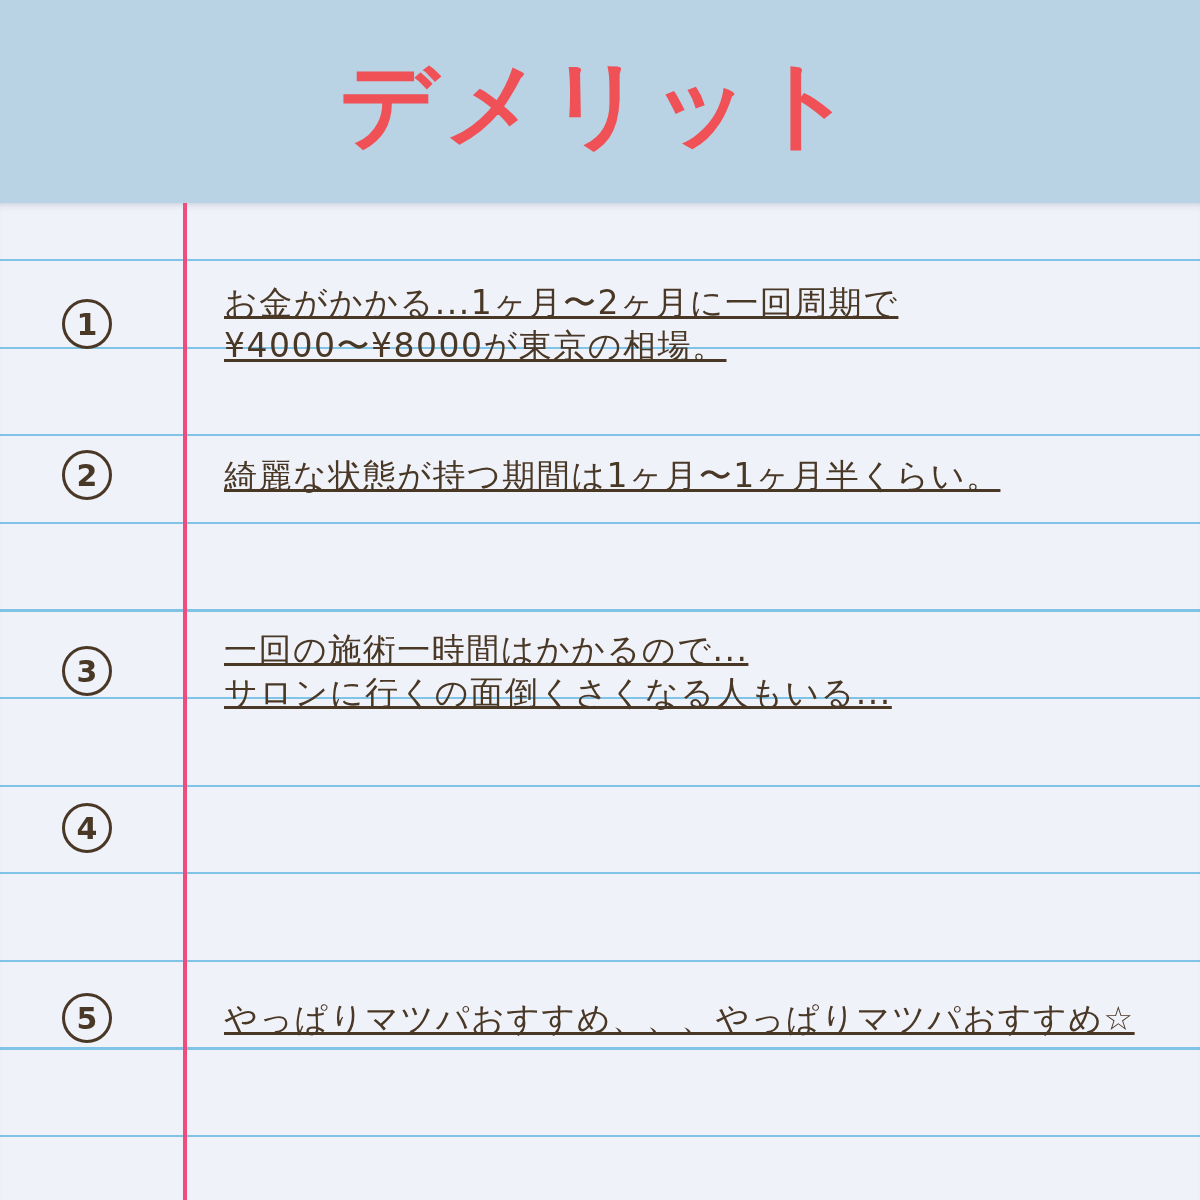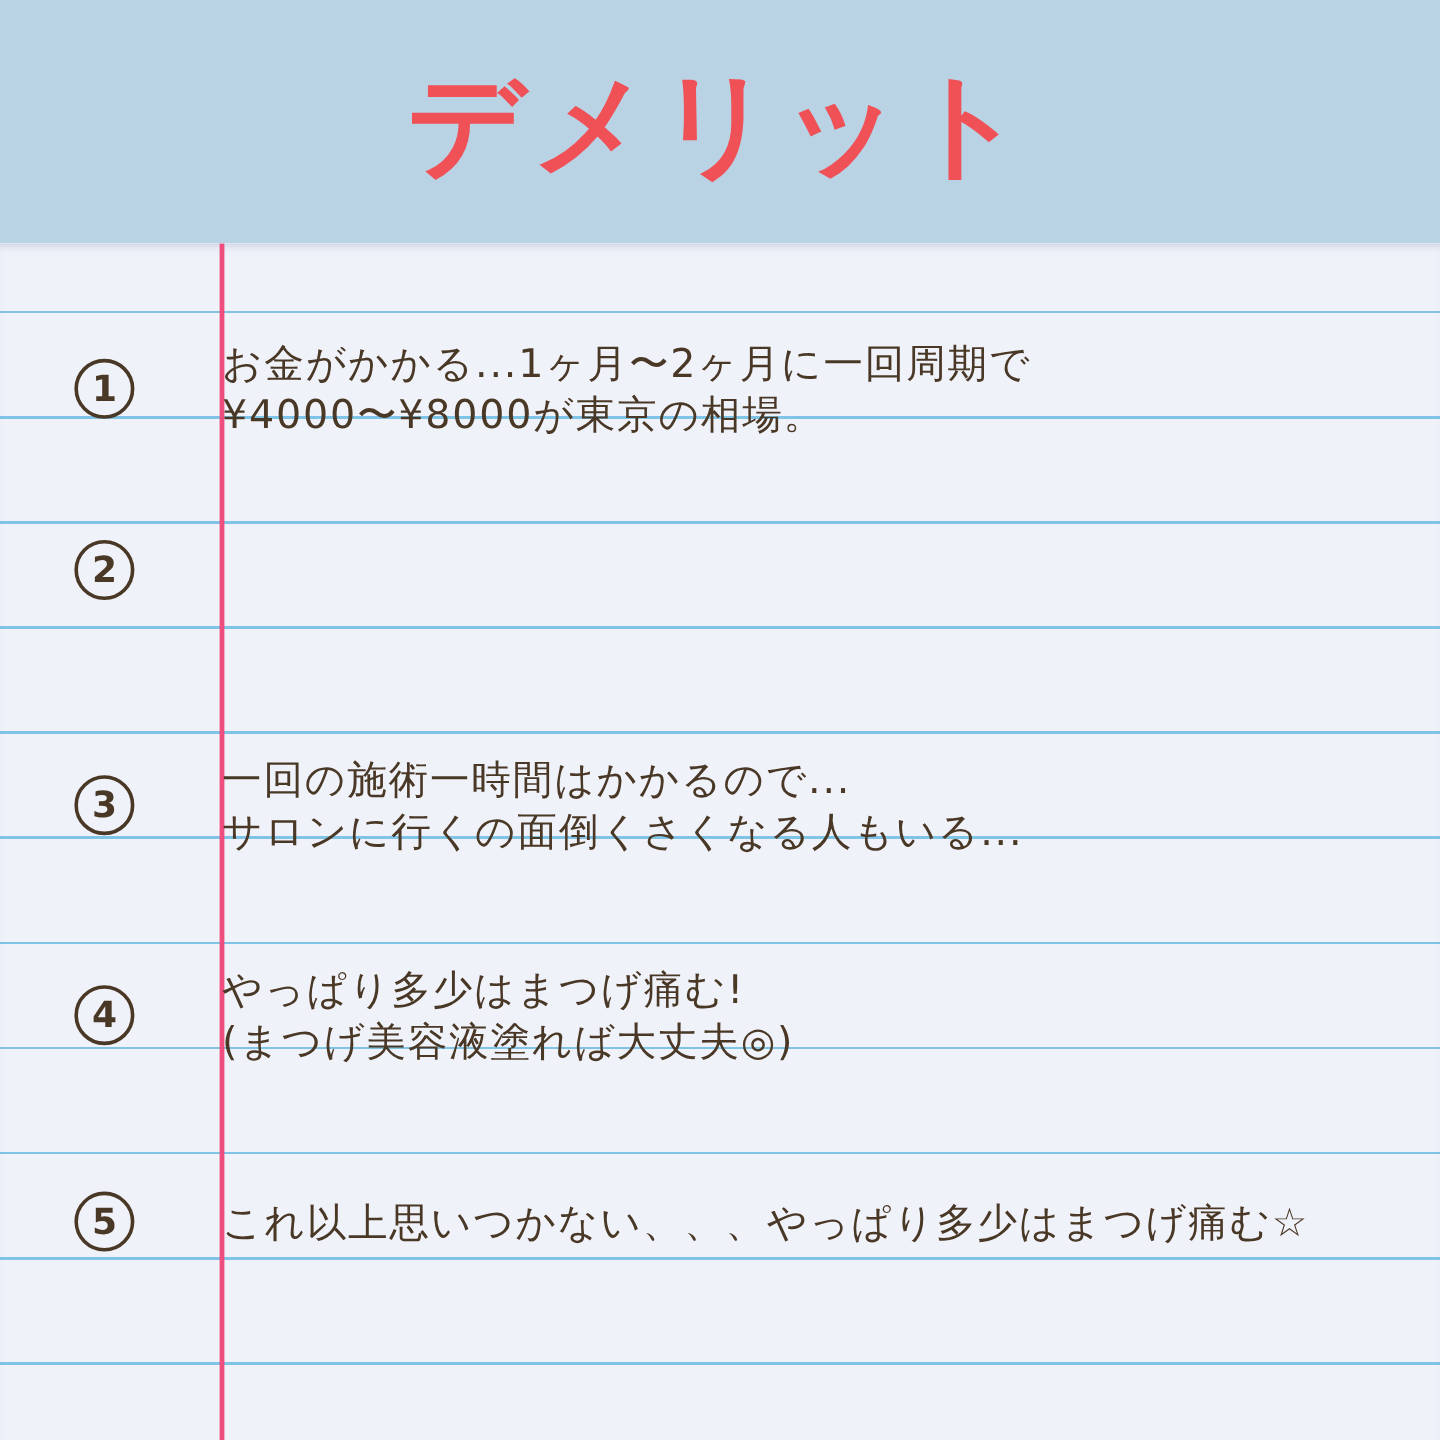--- a/index.html
+++ b/index.html
@@ -83,22 +83,23 @@
     border-radius: 50%;
     display: flex;
     align-items: center;
     justify-content: center;
     font-size: 30px;
     font-weight: bold;
     color: #4a3826;
     box-sizing: border-box;
   }
   .lines {
-    margin-left: 73px;
+    margin-left: 112px;
     color: #4a3826;
+    text-decoration: underline;
   }
   .line {
     font-size: 33px;
     line-height: 43px;
     letter-spacing: 1.5px;
     white-space: nowrap;
   }
 </style>
 </head>
 <body>
@@ -116,40 +117,37 @@
       <span class="num">1</span>
       <div class="lines">
         <div class="line">お金がかかる...1ヶ月〜2ヶ月に一回周期で</div>
         <div class="line">¥4000〜¥8000が東京の相場。</div>
       </div>
     </div>
 
     <div class="item item-2">
       <span class="num">2</span>
       <div class="lines">
+        <div class="line">綺麗な状態が持つ期間は1ヶ月〜1ヶ月半くらい。</div>
       </div>
     </div>
 
     <div class="item item-3">
       <span class="num">3</span>
       <div class="lines">
         <div class="line">一回の施術一時間はかかるので...</div>
         <div class="line">サロンに行くの面倒くさくなる人もいる...</div>
       </div>
     </div>
 
     <div class="item item-4">
       <span class="num">4</span>
-      <div class="lines">
-        <div class="line">やっぱり多少はまつげ痛む!</div>
-        <div class="line">(まつげ美容液塗れば大丈夫◎)</div>
-      </div>
     </div>
 
     <div class="item item-5">
       <span class="num">5</span>
       <div class="lines">
-        <div class="line">これ以上思いつかない、、、やっぱり多少はまつげ痛む☆</div>
+        <div class="line">やっぱりマツパおすすめ、、、やっぱりマツパおすすめ☆</div>
       </div>
     </div>
 
   </div>
 </div>
 
 </body></html>

